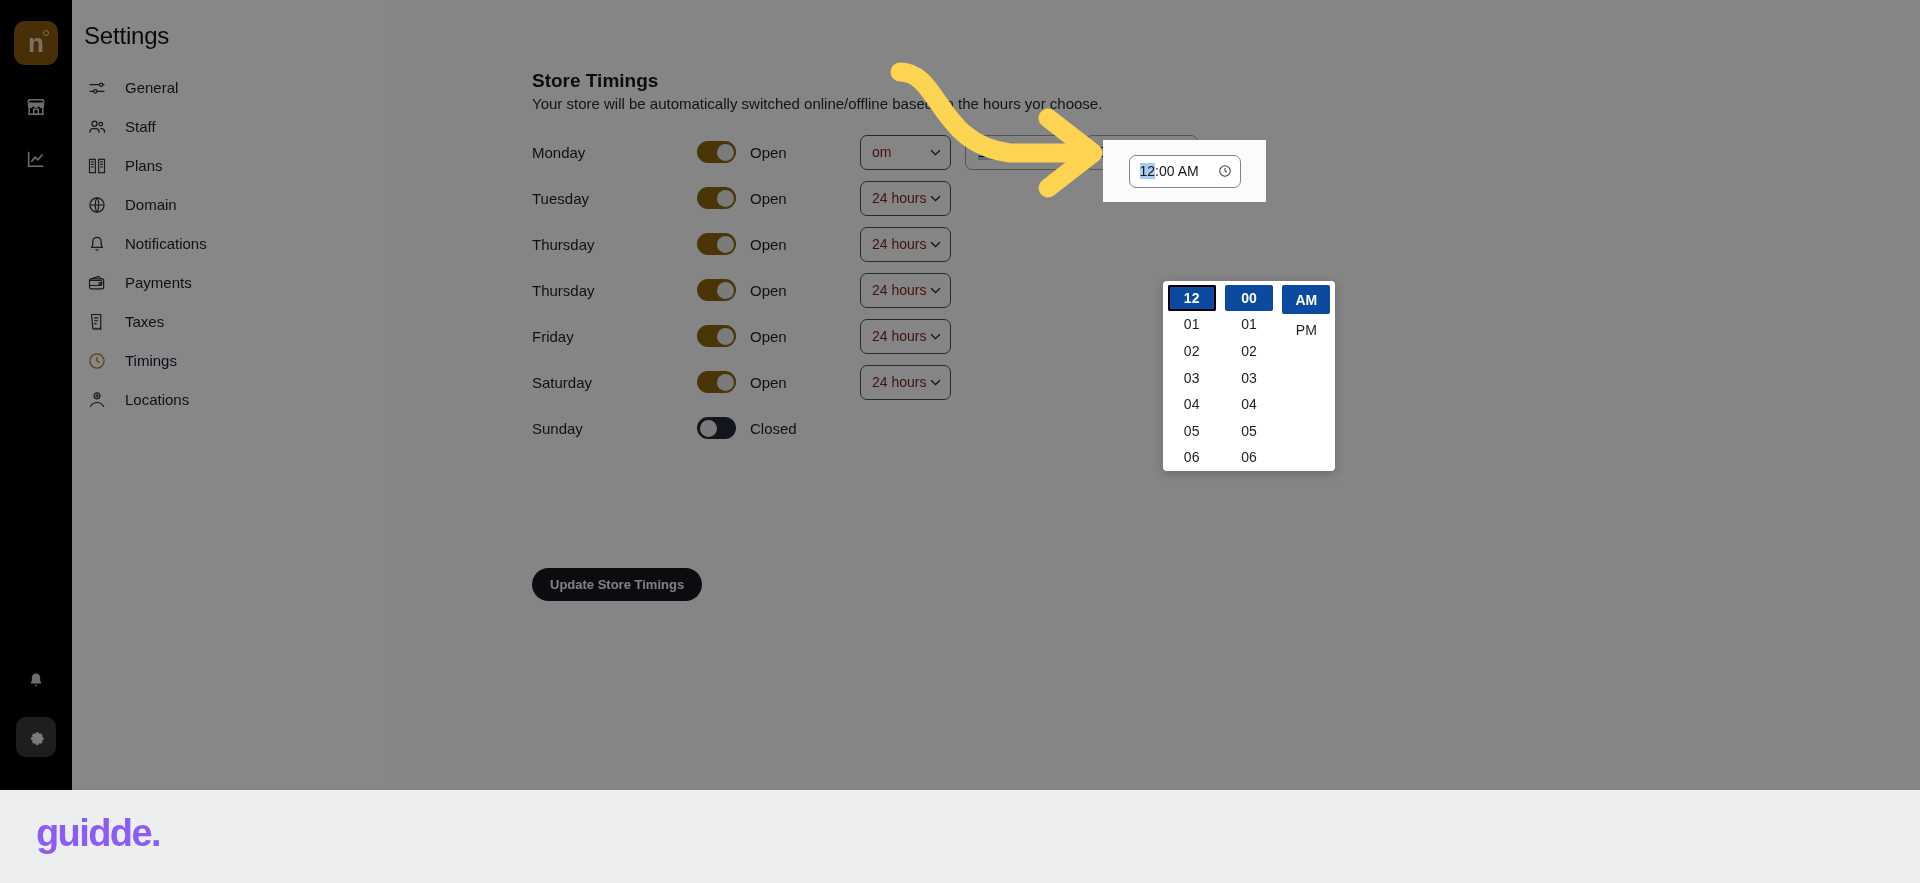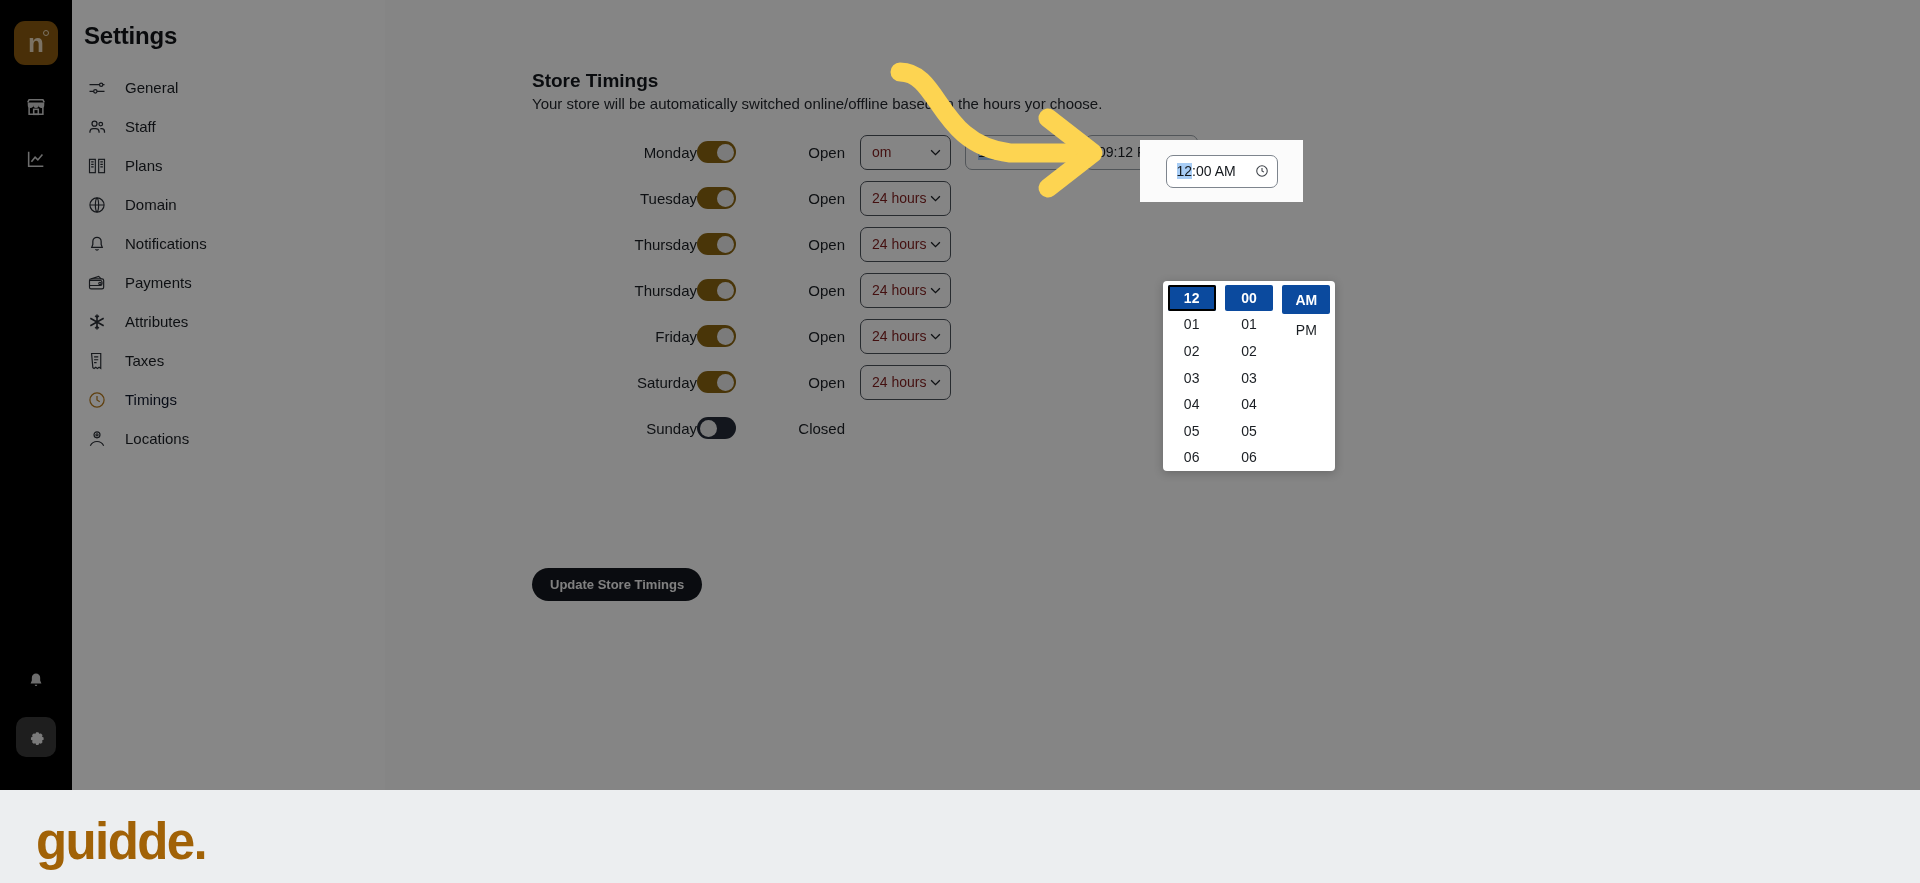--- a/index.html
+++ b/index.html
@@ -60,21 +60,21 @@
   }
 
   
   .settings-nav {
     position: absolute; left: 72px; top: 0; width: 313px; height: 790px;
     background: #ffffff;
     z-index: 4;
   }
   .page-title {
     position: absolute; left: 12px; top: 22px;
-    font-size: 24px; font-weight: 700; color: #111418; letter-spacing: -0.2px;
+    font-size: 24px; font-weight: 400; color: #111418; letter-spacing: -0.2px;
   }
   .nav-list { position: absolute; left: 0; top: 68px; width: 313px; }
   .nav-item {
     display: flex; align-items: center;
     height: 39px; padding-left: 14px; gap: 17px;
     color: #1b1f24; font-size: 15px;
     cursor: pointer;
   }
   .nav-item .nv-icon {
     width: 22px; height: 22px; flex: 0 0 22px;
@@ -96,21 +96,21 @@
   }
   .sec-sub {
     position: absolute; left: 147px; top: 95px;
     font-size: 15px; color: #24282e;
   }
 
   .rows { position: absolute; left: 147px; top: 129px; width: 800px; }
   .row {
     position: relative;
     height: 46px; margin-bottom: 0;
-    display: flex; align-items: center; text-align: right;
+    display: flex; align-items: center;
   }
   .row + .row { margin-top: 0; }
   .day-name {
     width: 165px; font-size: 15px; color: #1b1f24;
   }
   .toggle {
     width: 39px; height: 22px; border-radius: 11px;
     position: relative; flex: 0 0 39px; cursor: pointer;
   }
   .toggle.on  { background: #8a6410; }
@@ -184,21 +184,21 @@
   }
   .tp-item.selected {
     background: #0b4a9e; color: #ffffff; font-weight: 700;
   }
   .tp-item.focused {
     outline: 2px solid #000000; outline-offset: -2px;
   }
 
   
   .callout {
-    position: absolute; left: 1140px; top: 140px;
+    position: absolute; left: 1103px; top: 140px;
     width: 163px; height: 62px;
     background: #0f766e;
     border-radius: 3px;
     z-index: 50;
     padding: 0;
   }
   .callout-inner {
     width: 100%; height: 100%;
     background: #fbfbfb;
     display: flex; align-items: center; justify-content: center;
@@ -222,21 +222,21 @@
     pointer-events: none;
   }
 
   
   .footer {
     position: absolute; left: 0; top: 790px; width: 1920px; height: 93px;
     background: #eceef0;
   }
   .brand {
     position: absolute; left: 36px; top: 22px;
-    font-size: 51px; font-weight: 700; color: #a16207; letter-spacing: -1.6px;
+    font-size: 38px; font-weight: 700; color: #8b5cf6; letter-spacing: -1.6px;
   }
   .made-with {
     position: absolute; right: 52px; top: 30px;
     font-size: 27px; color: #4a4a4a;
   }
 </style>
 </head>
 <body>
 
 <div id="root">
@@ -339,29 +339,20 @@
             <svg width="20" height="20" viewBox="0 0 24 24" fill="none" stroke="currentColor" stroke-width="1.4">
               <rect x="3" y="7" width="17" height="12" rx="2"></rect>
                 <path d="M3 9h13a2 2 0 0 1 2 2v2a2 2 0 0 1-2 2H3"></path>
               <circle cx="15.5" cy="12.5" r="1.4"></circle>
                 <path d="M5 7l9-3 3 3"></path>
             </svg>
           </span>
           <span>Payments</span>
         </div>
 
-        <div class="nav-item">
-          <span class="nv-icon">
-            <svg width="20" height="20" viewBox="0 0 24 24" fill="none" stroke="currentColor" stroke-width="1.9">
-              <path d="M12 3v18M4 7.5l16 9M20 7.5l-16 9"></path>
-              <path d="M12 6.5l-2.2-2M12 6.5l2.2-2M12 17.5l-2.2 2M12 17.5l2.2 2"></path>
-            </svg>
-          </span>
-          <span>Attributes</span>
-        </div>
 
 
         <div class="nav-item">
           <span class="nv-icon">
             <svg width="20" height="20" viewBox="0 0 24 24" fill="none" stroke="currentColor" stroke-width="1.4">
               <path d="M5.5 3h11v18l-2-1.4-2 1.4-2-1.4-2 1.4-1.5-1z"></path>
               <path d="M8.5 7h5M8.5 10.5h5M8.5 14h3"></path>
             </svg>
           </span>
           <span>Taxes</span>

